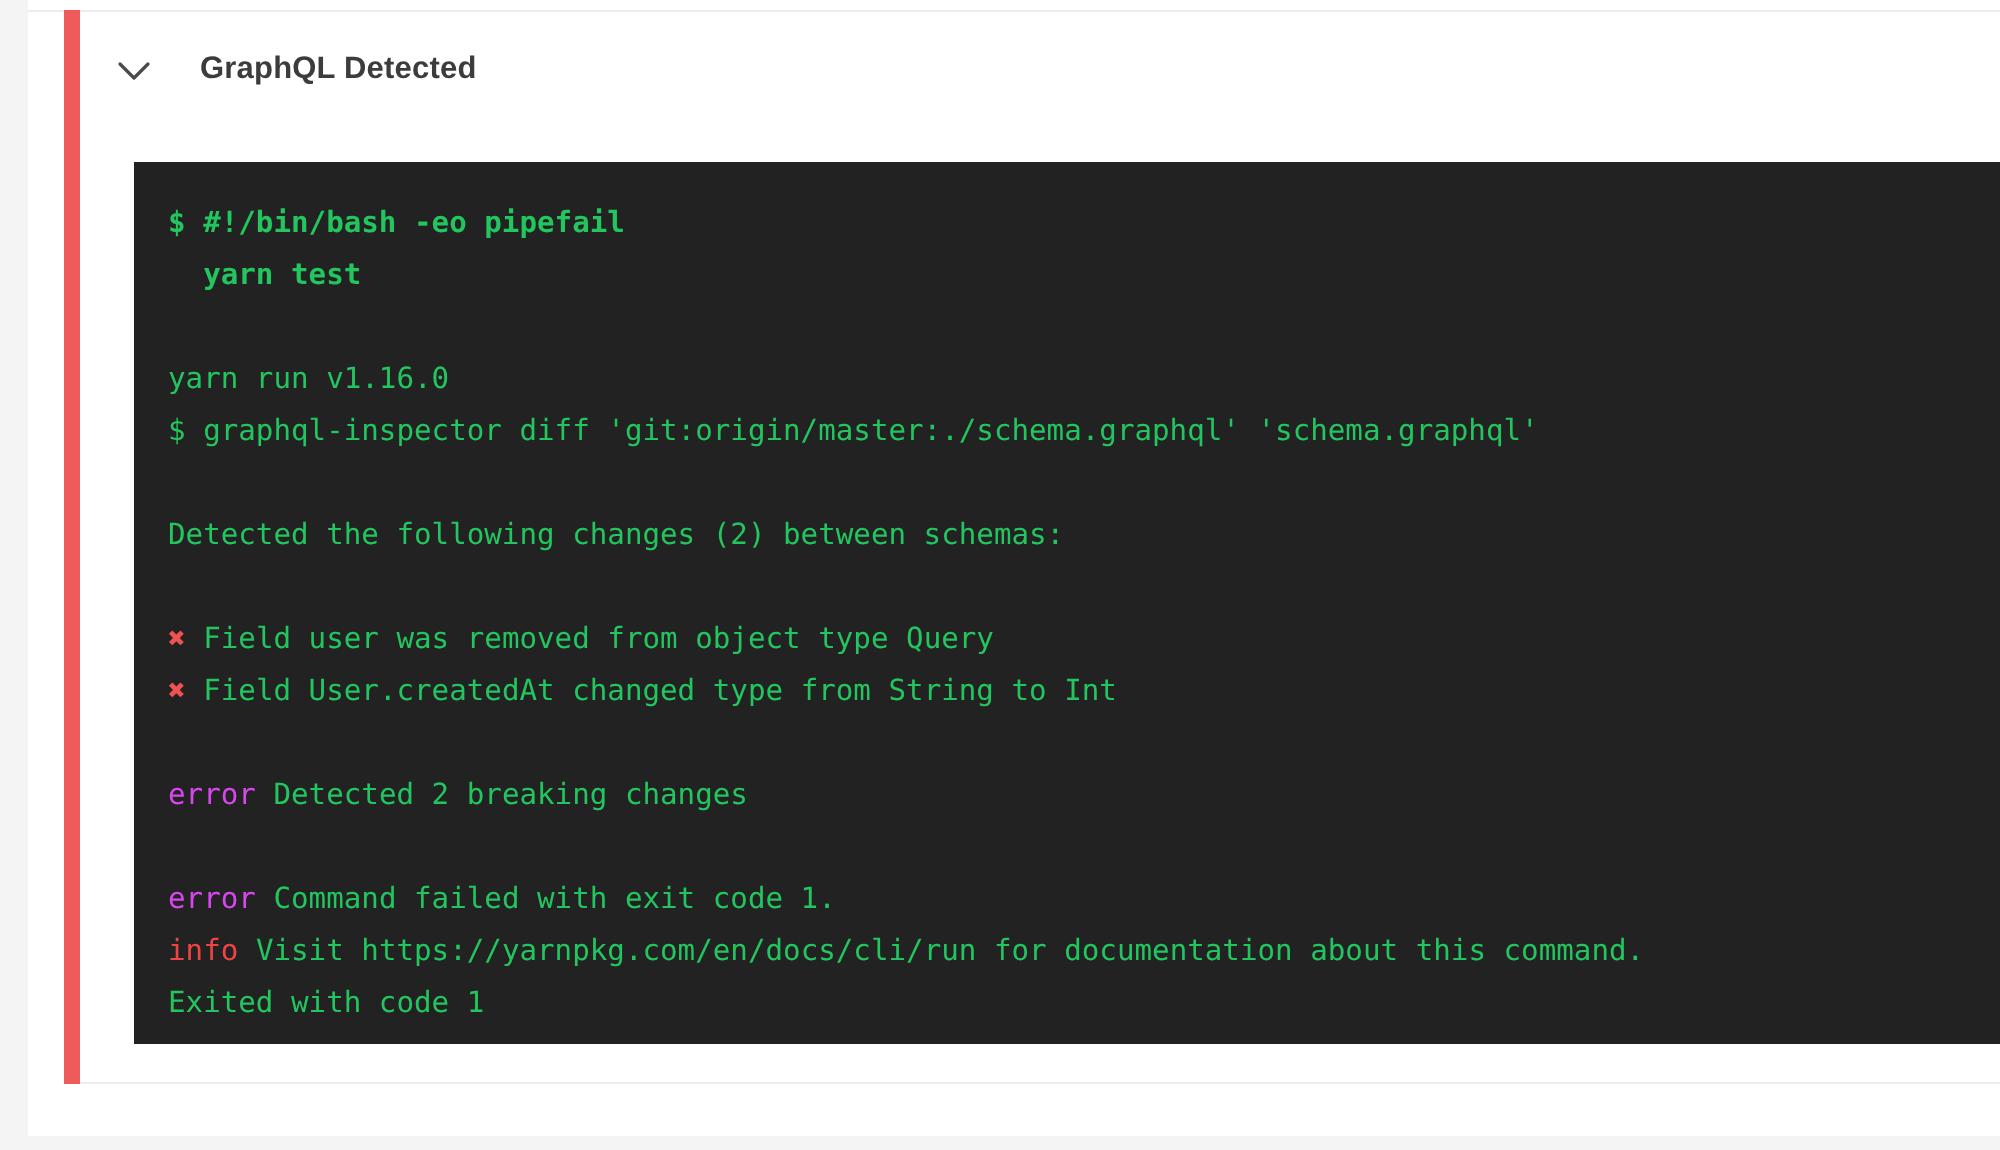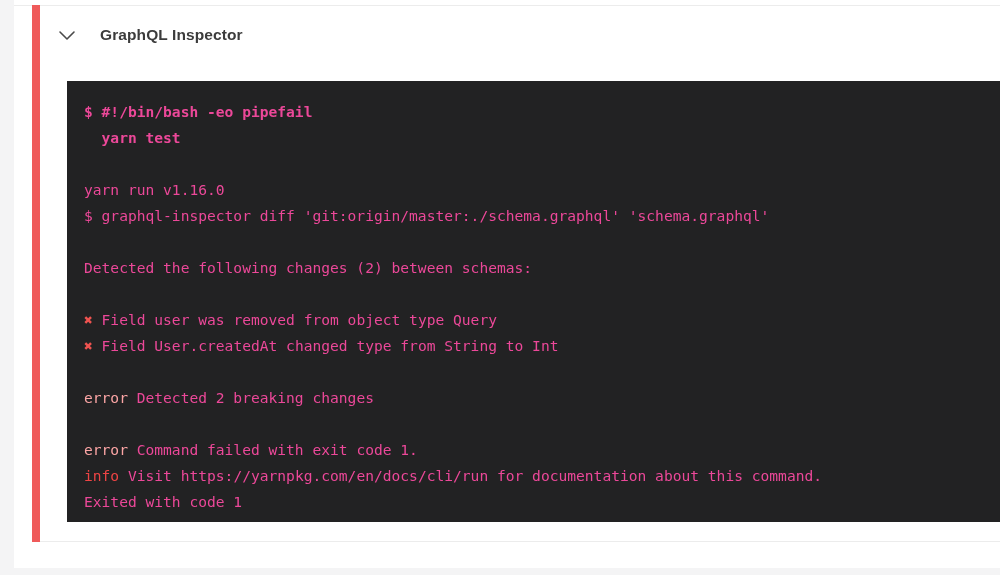--- a/index.html
+++ b/index.html
@@ -115,46 +115,46 @@
     line-height: 26px;
     color: #e9e9e9;
     padding-left: 17px;
     white-space: pre;
   }
 
   .line { white-space: pre; }
   .line.bold { font-weight: bold; color: #ffffff; }
   .line.blank { height: 26px; }
 
-  .tok-error { color: #fca5a5; }
+  .tok-error { color: #d946ef; }
   .tok-info  { color: #ef4444; }
   .tok-cross {
     color: #ef5350;
     font-weight: bold;
   }
-  .tok-plain { color: #ec4899; }
+  .tok-plain { color: #22c55e; }
 </style>
 </head>
 <body>
 
 <div class="page">
 
   <div class="card">
 
     <div class="card-top-rule"></div>
 
     <div class="status-bar"></div>
 
     <div class="step-header">
       <span class="chevron-icon">
         <svg width="24" height="24" viewBox="0 0 24 24" fill="none" stroke="currentColor" stroke-width="1.6" stroke-linecap="round" stroke-linejoin="round" aria-hidden="true">
           <polyline points="5,9 12,16 19,9"></polyline>
         </svg>
       </span>
-      <span class="step-title">GraphQL Inspector</span>
+      <span class="step-title">GraphQL Detected</span>
     </div>
 
     <div class="terminal">
       <div class="term-inner"><div class="line bold"><span class="tok-plain">$ #!/bin/bash -eo pipefail</span></div><div class="line bold"><span class="tok-plain">  yarn test</span></div><div class="line blank">&nbsp;</div><div class="line"><span class="tok-plain">yarn run v1.16.0</span></div><div class="line"><span class="tok-plain">$ graphql-inspector diff 'git:origin/master:./schema.graphql' 'schema.graphql'</span></div><div class="line blank">&nbsp;</div><div class="line"><span class="tok-plain">Detected the following changes (2) between schemas:</span></div><div class="line blank">&nbsp;</div><div class="line"><span class="tok-cross">✖</span><span class="tok-plain"> Field user was removed from object type Query</span></div><div class="line"><span class="tok-cross">✖</span><span class="tok-plain"> Field User.createdAt changed type from String to Int</span></div><div class="line blank">&nbsp;</div><div class="line"><span class="tok-error">error</span><span class="tok-plain"> Detected 2 breaking changes</span></div><div class="line blank">&nbsp;</div><div class="line"><span class="tok-error">error</span><span class="tok-plain"> Command failed with exit code 1.</span></div><div class="line"><span class="tok-info">info</span><span class="tok-plain"> Visit https://yarnpkg.com/en/docs/cli/run for documentation about this command.</span></div><div class="line"><span class="tok-plain">Exited with code 1</span></div></div>
     </div>
 
     <div class="card-bottom-rule"></div>
 
   </div>
 

